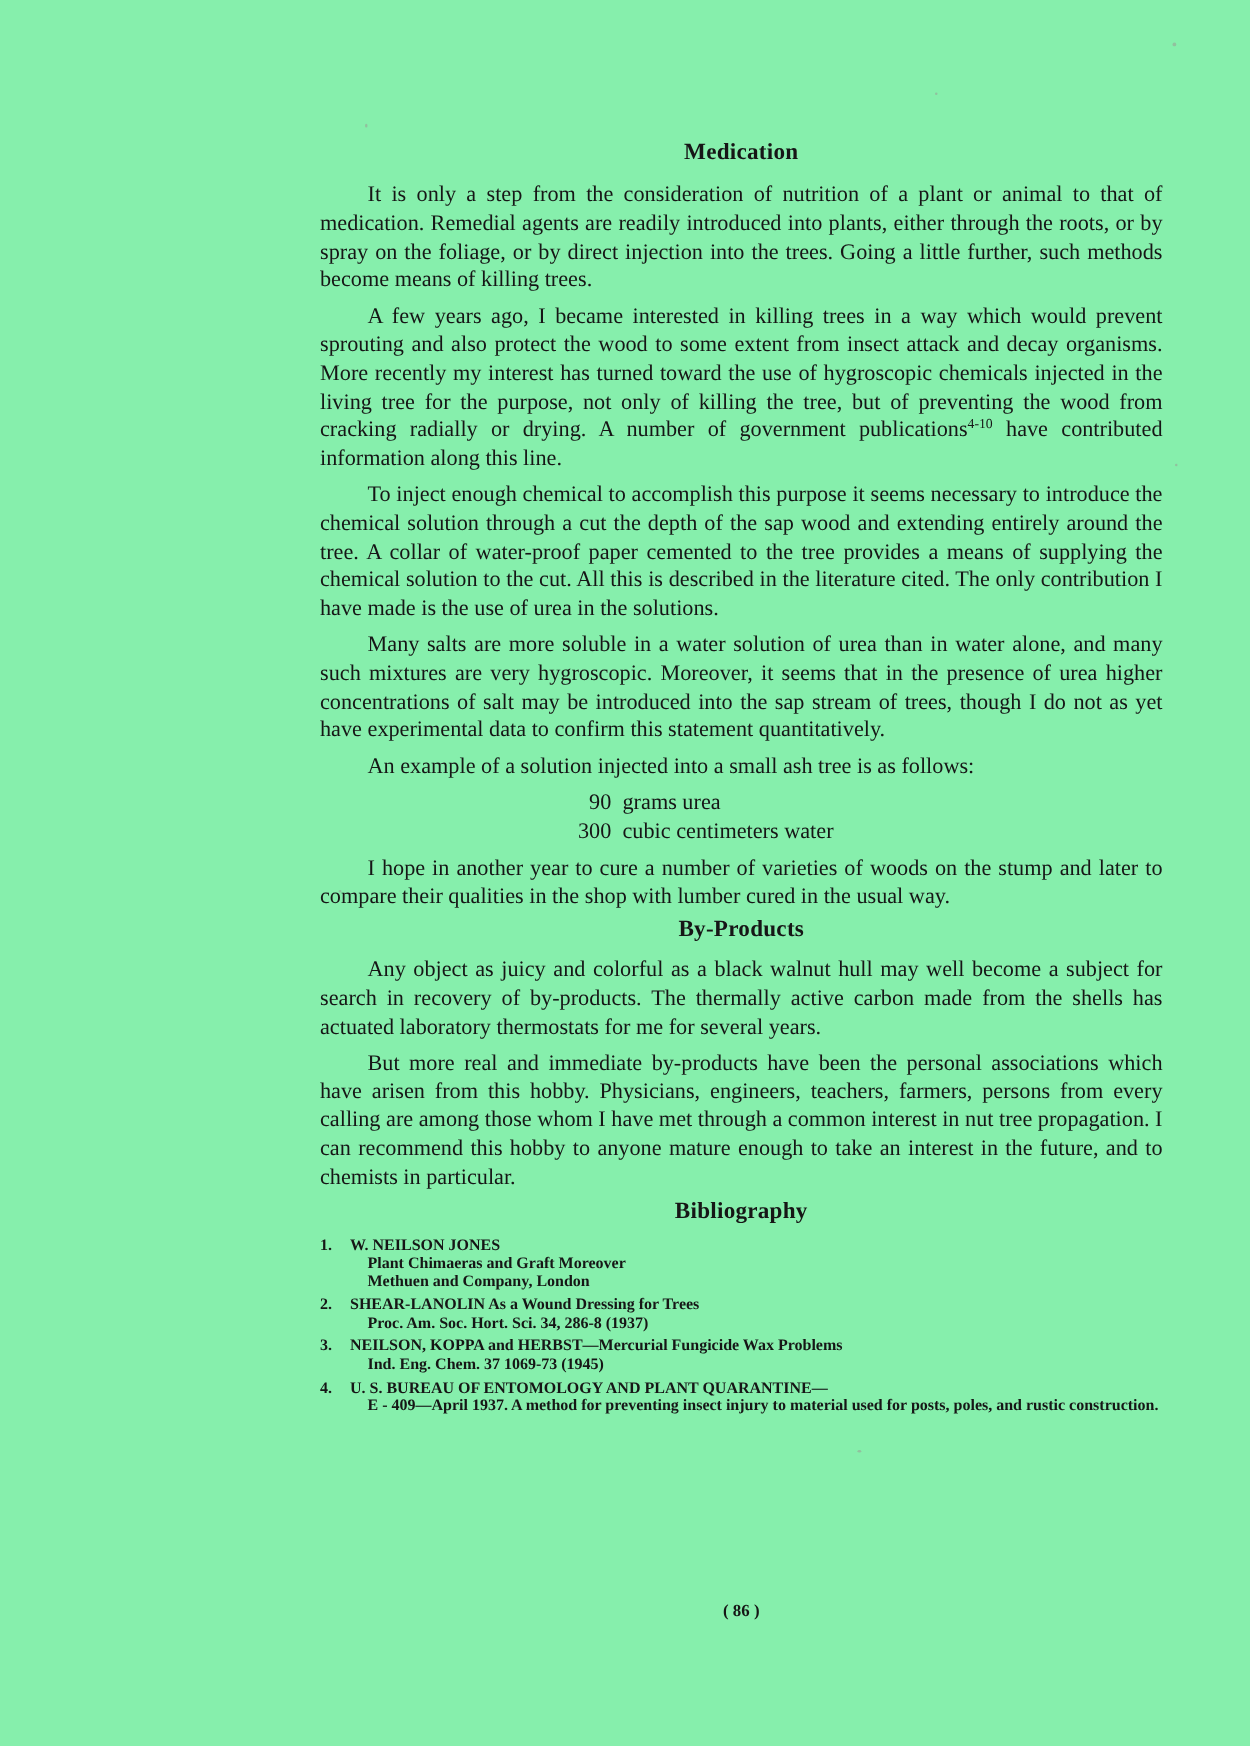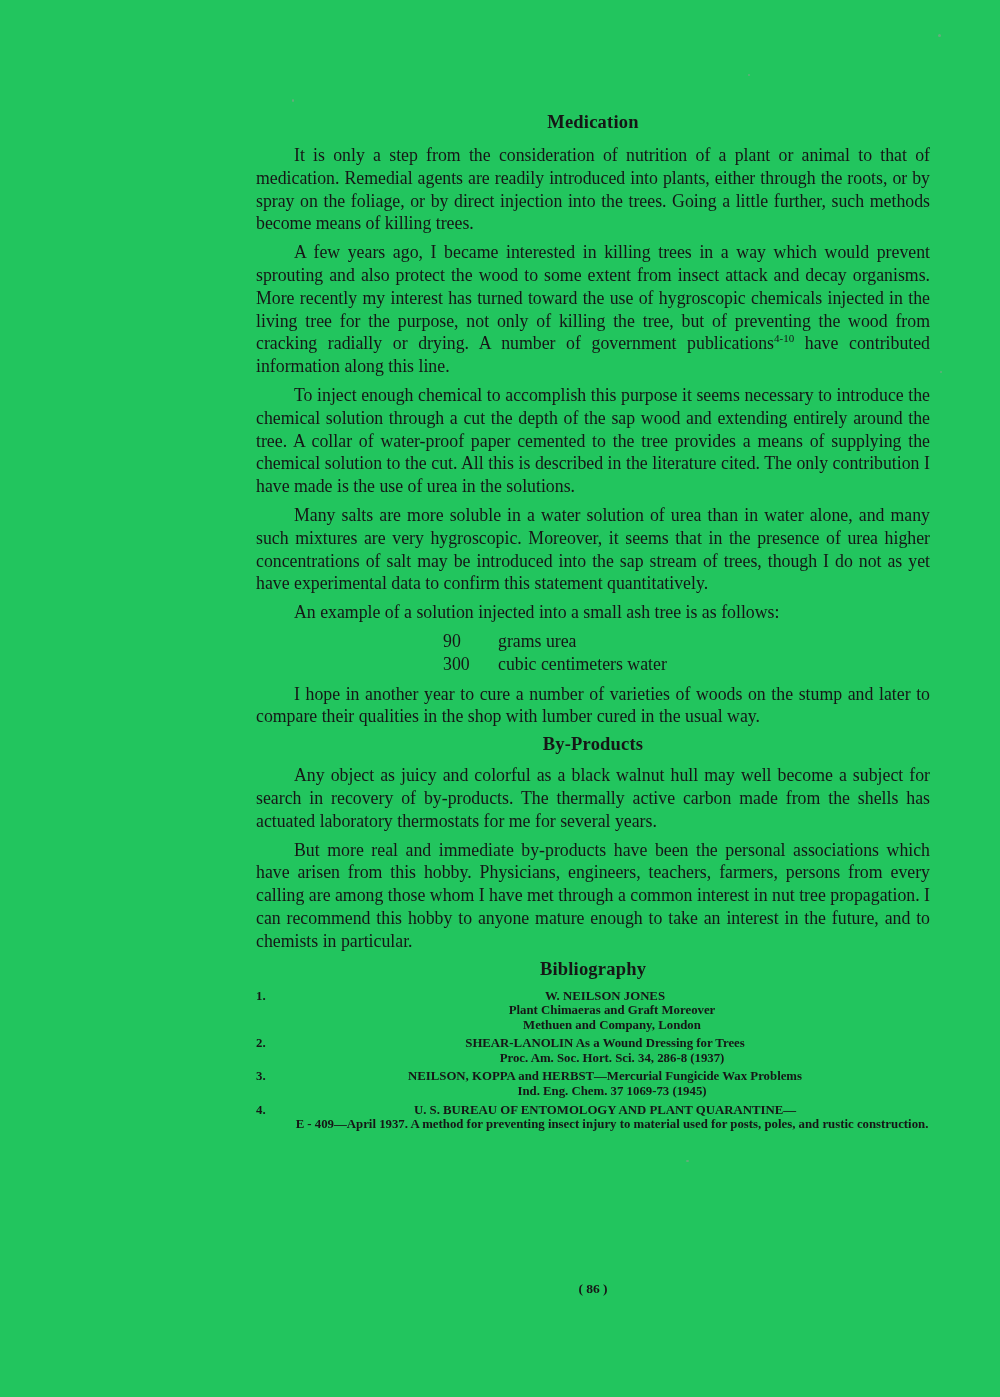--- a/index.html
+++ b/index.html
@@ -1,21 +1,21 @@
 <!DOCTYPE html>
 <html><head>
 <meta charset="utf-8">
 <style>
   html, body { margin: 0; padding: 0; background: #e8e8e6; }
   .page {
     position: relative;
     width: 1000px;
     height: 1397px;
     margin: 0 auto;
-    background: #22c55e;
+    background: #86efac;
     color: #161616;
     font-family: "Liberation Serif", serif;
     overflow: hidden;
   }
   .content {
     position: absolute;
     left: 256px;
     top: 112px;
     width: 674px;
   }
@@ -42,38 +42,38 @@
   .recipe {
     margin: 2px 0 7px 187px;
   }
   .recipe-line {
     display: flex;
     font-size: 17.8px;
     line-height: 22.8px;
   }
   .recipe-qty {
     width: 46px;
-    text-align: left;
+    text-align: right;
     margin-right: 9px;
   }
   .biblio {
     margin-top: 2px;
     font-weight: bold;
     font-size: 12.8px;
     line-height: 14.6px;
   }
   .bib-entry {
     display: flex;
     margin-bottom: 4px;
   }
   .bib-num {
     width: 24px;
     flex: 0 0 24px;
   }
-  .bib-body { flex: 1; text-align: center; }
+  .bib-body { flex: 1; }
   .bib-detail { margin-left: 14px; }
   .page-number {
     position: absolute;
     left: 256px;
     top: 1281px;
     width: 674px;
     text-align: center;
     font-size: 13.5px;
     font-weight: bold;
   }

